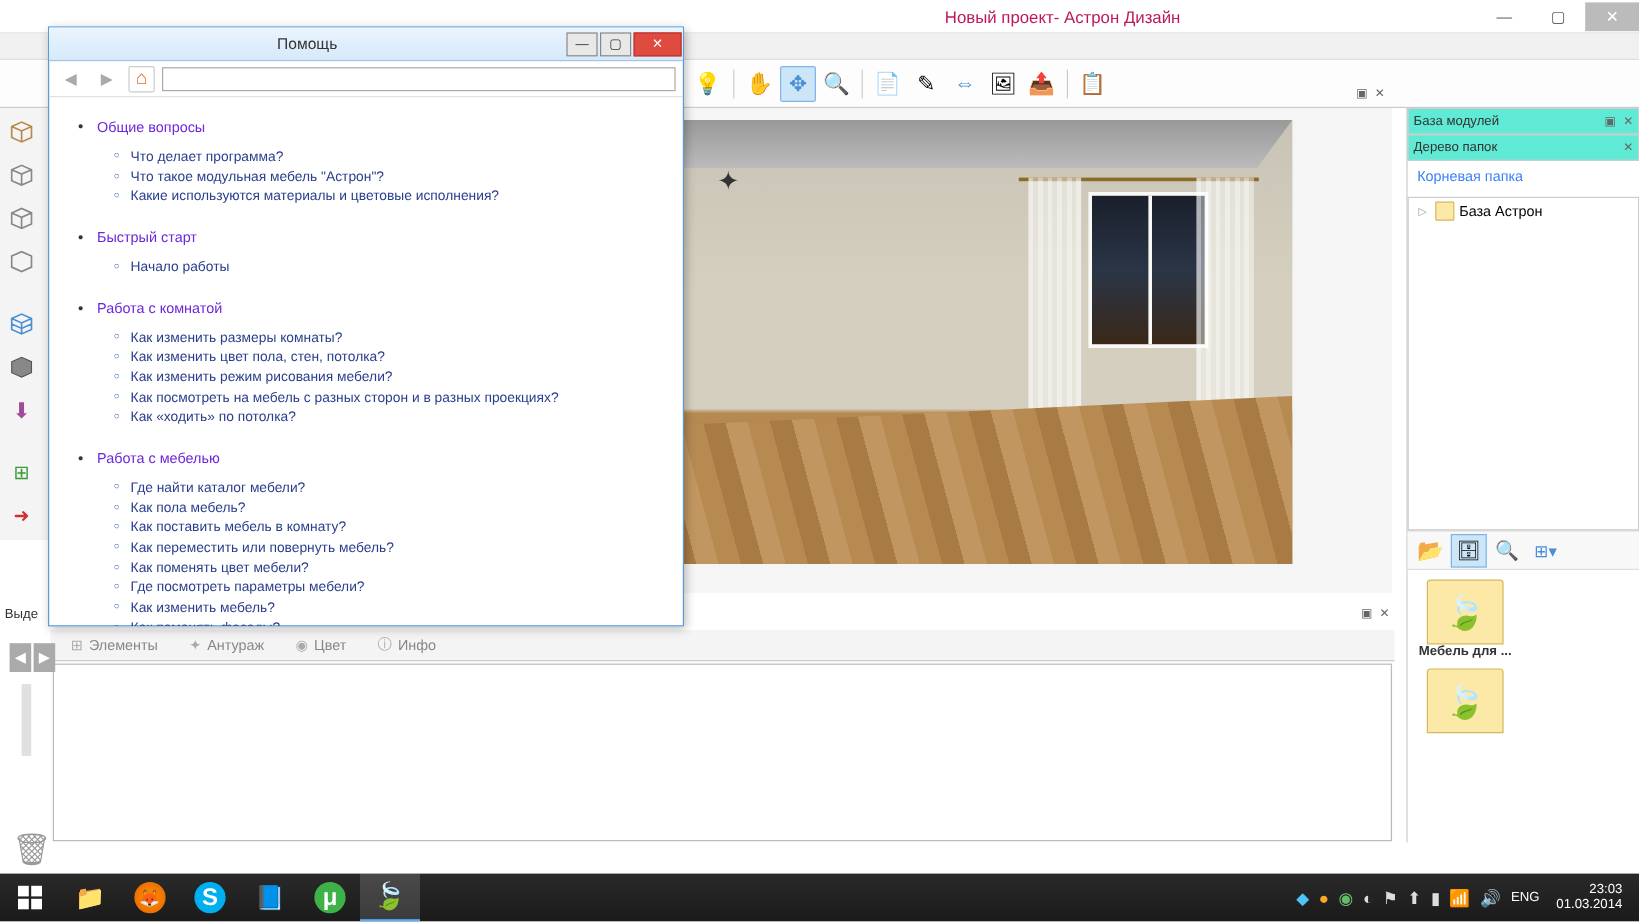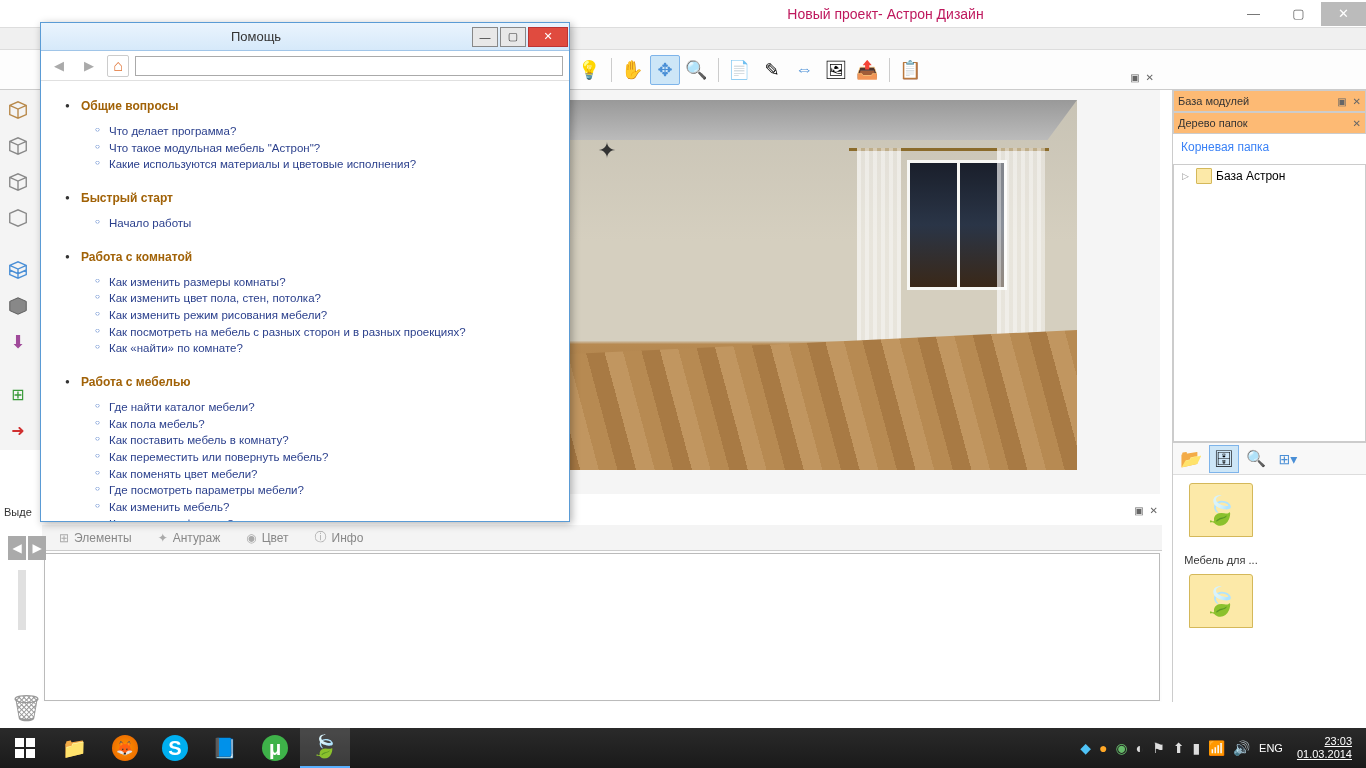--- a/index.html
+++ b/index.html
@@ -46,36 +46,36 @@
 .window { position: absolute; top: 60px; right: 70px; width: 100px; height: 130px; background: linear-gradient(180deg, #1a1f2b 0%, #2a3547 50%, #3a2818 100%); border: 3px solid #f8f8f5; }
 .window::after { content:''; position:absolute; left:50%; top:0; bottom:0; width:3px; background:#f8f8f5; }
 .curtain { position: absolute; top: 48px; right: 32px; width: 48px; height: 200px; background: repeating-linear-gradient(90deg, rgba(255,255,255,0.65) 0 4px, rgba(255,255,255,0.45) 4px 8px); }
 .curtain.left-c { right: 176px; width: 44px; }
 .curtain-rod { position: absolute; top: 48px; right: 28px; width: 200px; height: 3px; background: #8b6b2a; }
 .chandelier { position: absolute; top: 38px; left: 100px; width: 40px; height: 40px; }
 .chandelier::before { content:'✦'; position:absolute; top:0; left:50%; transform:translateX(-50%); font-size:22px; color:#333; }
 
 
 .right-panel { position: absolute; right: 0; top: 90px; width: 194px; height: 612px; background: #fff; border-left: 1px solid #ccc; display: flex; flex-direction: column; }
-.panel-header { height: 22px; background: #fdba74; border: 1px solid #ccc; display: flex; align-items: center; padding: 0 4px; font-size: 11px; color: #333; justify-content: space-between; }
+.panel-header { height: 22px; background: #5eead4; border: 1px solid #ccc; display: flex; align-items: center; padding: 0 4px; font-size: 11px; color: #333; justify-content: space-between; }
 .panel-header .right-icons { display: flex; gap: 6px; color: #666; font-size: 10px; }
 .tree-content { padding: 6px 8px; font-size: 12px; color: #3b82f6; flex: 0 0 auto; min-height: 30px; }
 .tree-subpanel { flex: 1; border: 1px solid #ccc; margin: 0; }
 .tree-item { display: flex; align-items: center; padding: 3px 8px; gap: 4px; }
 .folder-ico { width:16px;height:16px;background:#fce9a8;border:1px solid #d4b85a;border-radius:1px;display:inline-block; }
 .tree-arrow { color:#999; font-size:9px; width: 10px; }
 
 .modules-bottom { height: 260px; border-top: 1px solid #ccc; display: flex; flex-direction: column; }
 .modules-toolbar { height: 32px; background: #f8f8f8; display: flex; align-items: center; gap: 2px; padding: 0 4px; border-bottom: 1px solid #ddd; }
 .mt-btn { width: 30px; height: 28px; display: flex; align-items: center; justify-content: center; cursor: pointer; }
 .mt-btn.active { background: #cde6f7; border: 1px solid #7eb4ea; }
 .modules-list { flex: 1; padding: 8px; display: flex; flex-direction: column; gap: 8px; overflow: auto; }
 .module-item { width: 80px; text-align: center; }
 .module-folder { width: 64px; height: 54px; margin: 0 auto; background: #fce9a8; border: 1px solid #d4b85a; border-radius: 3px 3px 0 0; display: flex; align-items: center; justify-content: center; font-size: 28px; color: #7a9460; }
-.module-label { font-size: 11px; color: #333; margin-top: 17px; white-space: nowrap; overflow: hidden; text-overflow: ellipsis; }
+.module-label { font-size: 11px; color: #333; margin-top: 0; white-space: nowrap; overflow: hidden; text-overflow: ellipsis; font-weight: bold; }
 
 
 .bottom-area { position: absolute; left: 42px; top: 525px; width: 1120px; height: 177px; background: #fdfdfd; }
 .bottom-tabs { height: 26px; display: flex; align-items: center; border-bottom: 1px solid #ccc; background: #f4f4f4; padding-left: 4px; gap: 0; }
 .btab { height: 24px; padding: 0 12px; display: flex; align-items: center; gap: 5px; font-size: 12px; color: #888; cursor: pointer; border: 1px solid transparent; background: #f4f4f4; }
 .btab .bi { font-size: 12px; }
 .bottom-content { height: 148px; border: 1px solid #bbb; margin: 2px; background: #fff; }
 .bottom-mini-header { position: absolute; right: 4px; top: -20px; display:flex; gap:6px; font-size:10px; color:#666; }
 .viewport-mini-header { position: absolute; right: 4px; top: -2px; display:flex; gap:6px; font-size:10px; color:#666; }
 
@@ -88,33 +88,33 @@
 .help-win-btn.close { background: #e04b3f; color: #fff; border-color: #b33; width: 40px; }
 .help-toolbar { height: 30px; display: flex; align-items: center; padding: 0 6px; gap: 6px; border-bottom: 1px solid #e0e0e0; }
 .help-nav-btn { width: 24px; height: 22px; display:flex; align-items:center; justify-content:center; color:#aaa; font-size:13px; }
 .help-home { width:22px; height:22px; display:flex; align-items:center; justify-content:center; color:#e07030; font-size:16px; border: 1px solid #ccc; border-radius: 2px; cursor:pointer; }
 .help-search { flex:1; height:20px; border:1px solid #aaa; padding:0 4px; font-size:12px; }
 .help-content { flex: 1; overflow-y: auto; padding: 18px 20px 8px 40px; color: #2a3f8c; font-size: 12px; position: relative; }
 .help-content::-webkit-scrollbar { width: 16px; }
 .help-content::-webkit-scrollbar-track { background: #f0f0f0; }
 .help-content::-webkit-scrollbar-thumb { background: #c0c0c0; }
 .help-section { margin-bottom: 18px; }
-.help-section-title { color: #a16207; font-size: 12px; margin-bottom: 10px; position: relative; font-weight: bold; }
+.help-section-title { color: #6d28d9; font-size: 12px; margin-bottom: 10px; position: relative; }
 .help-section-title::before { content: '●'; position: absolute; left: -16px; color: #333; font-size: 8px; top: 2px; }
 .help-links { margin-left: 28px; }
 .help-link { color: #2a3f8c; font-size: 11.5px; line-height: 1.45; cursor: pointer; position: relative; display: block; }
 .help-link::before { content: '○'; position: absolute; left: -14px; color: #2a5fbc; font-size: 8px; top: 1px; }
 
 
 .taskbar { position: absolute; bottom: 0; left: 0; right: 0; height: 40px; background: linear-gradient(180deg, #2a2a2a 0%, #1a1a1a 100%); display: flex; align-items: center; color: #fff; }
 .task-icon { width: 50px; height: 40px; display: flex; align-items: center; justify-content: center; font-size: 20px; cursor: pointer; }
 .task-icon.active { background: rgba(255,255,255,0.15); border-bottom: 2px solid #5ab0ff; }
 .task-tray { margin-left: auto; display: flex; align-items: center; gap: 8px; padding-right: 8px; font-size: 11px; }
 .tray-icon { font-size: 14px; color: #ddd; }
-.task-clock { text-align: right; line-height: 1.2; padding: 0 6px; text-decoration: underline; }
+.task-clock { text-align: right; line-height: 1.2; padding: 0 6px; }
 </style>
 </head>
 <body>
 
 <div class="main-titlebar">
   <div class="title">Новый проект- Астрон Дизайн</div>
   <div class="win-controls">
     <div class="win-btn">—</div>
     <div class="win-btn">▢</div>
     <div class="win-btn close-disabled">✕</div>
@@ -326,21 +326,21 @@
           <a class="help-link">Начало работы</a>
         </div>
       </div>
       <div class="help-section">
         <div class="help-section-title">Работа с комнатой</div>
         <div class="help-links">
           <a class="help-link">Как изменить размеры комнаты?</a>
           <a class="help-link">Как изменить цвет пола, стен, потолка?</a>
           <a class="help-link">Как изменить режим рисования мебели?</a>
           <a class="help-link">Как посмотреть на мебель с разных сторон и в разных проекциях?</a>
-          <a class="help-link">Как «найти» по комнате?</a>
+          <a class="help-link">Как «ходить» по потолка?</a>
         </div>
       </div>
       <div class="help-section">
         <div class="help-section-title">Работа с мебелью</div>
         <div class="help-links">
           <a class="help-link">Где найти каталог мебели?</a>
           <a class="help-link">Как пола мебель?</a>
           <a class="help-link">Как поставить мебель в комнату?</a>
           <a class="help-link">Как переместить или повернуть мебель?</a>
           <a class="help-link">Как поменять цвет мебели?</a>

